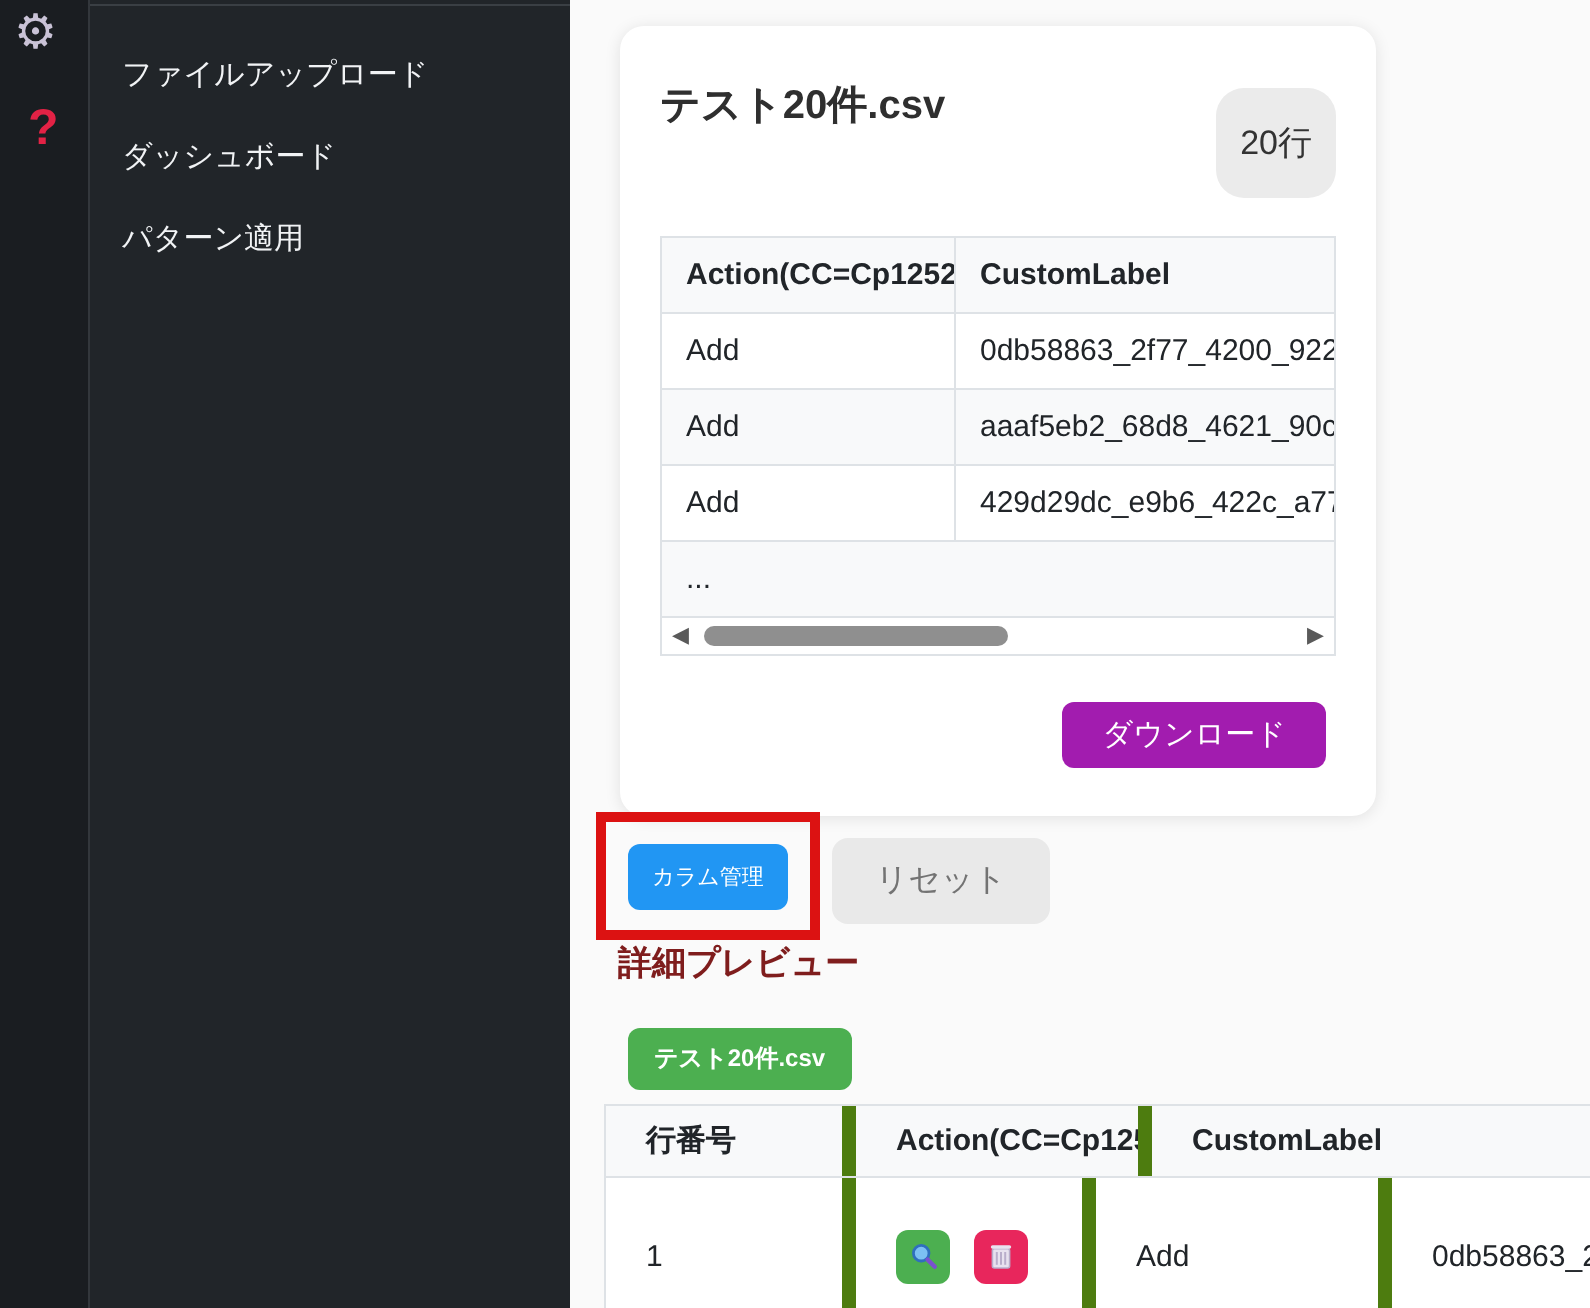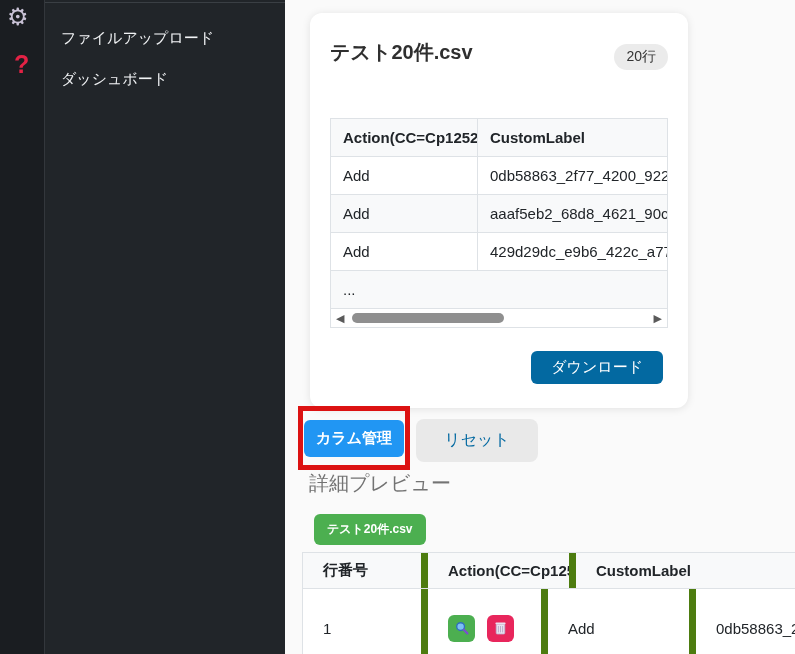--- a/index.html
+++ b/index.html
@@ -44,22 +44,22 @@
     background:#ffffff; border-radius:12px;
     box-shadow:0 1px 8px rgba(0,0,0,0.10);
     z-index:1;
   }
   .card-title {
     position:absolute; left:20px; top:26px;
     font-size:20px; font-weight:bold; color:#2f2f2f;
   }
   .badge-rows {
     position:absolute; right:20px; top:31px;
-    background:#ebebeb; color:#333333; font-size:14px;
-    padding:4px 12px; border-radius:14px;
+    background:#ebebeb; color:#333333; font-size:17px;
+    padding:16px 12px; border-radius:14px;
   }
 
   
   .t1 {
     position:absolute; left:20px; top:105px; width:338px;
     border:1px solid #dee2e6; background:#fff;
   }
   .t1-row {
     display:flex; height:38px; align-items:stretch;
     border-bottom:1px solid #dee2e6; font-size:15px; color:#212529;
@@ -81,45 +81,45 @@
   .scrollbar { height:18px; display:flex; align-items:center; background:#ffffff; padding:0 5px; }
   .sb-arrow { font-size:11px; color:#5a5a5a; cursor:pointer; line-height:18px; }
   .sb-track { flex:1; height:10px; margin:0 6px; position:relative; cursor:pointer; }
   .sb-thumb {
     position:absolute; left:2px; top:0; height:10px; width:152px;
     border-radius:5px; background:#8f8f8f; cursor:grab;
   }
 
   .download-btn {
     position:absolute; right:25px; top:338px; height:33px;
-    background:#0369a1; color:#ffffff; font-size:15px;
+    background:#a21caf; color:#ffffff; font-size:15px;
     border:none; border-radius:6px; padding:0 20px;
     font-family:inherit; cursor:pointer;text-align:center;
   }
 
   
   .annotation-box {
     position:absolute; left:298px; top:406px; width:112px; height:64px;
     border:5px solid #dc1212; z-index:5;
     display:flex; align-items:center; justify-content:center;
   }
   .col-manage-btn {
-    background:#2196f3; color:#ffffff; font-size:15px; font-weight:bold;
+    background:#2196f3; color:#ffffff; font-size:11px; font-weight:normal;
     border:none; border-radius:6px; padding:9px 12px;
     font-family:inherit; cursor:pointer; white-space:nowrap;
   }
   .reset-btn {
-    position:absolute; left:416px; top:419px; width:122px; height:43px;
-    background:#e9e9e9; color:#0369a1; font-size:16px;
+    position:absolute; left:416px; top:419px; width:109px; height:43px;
+    background:#e9e9e9; color:#737373; font-size:16px;
     border:none; border-radius:8px; font-family:inherit; cursor:pointer;
   }
 
   .preview-heading {
     position:absolute; left:309px; top:470px;
-    font-size:20px; font-weight:normal; color:#737373;
+    font-size:17px; font-weight:bold; color:#7f1d1d;
   }
 
   .file-badge {
     position:absolute; left:314px; top:514px; height:31px;
     background:#4caf50; color:#ffffff; font-size:12px; font-weight:bold;
     border:none; border-radius:6px; padding:0 13px;
     font-family:inherit; cursor:pointer;
   }
 
   
@@ -154,20 +154,21 @@
 <div class="rail">
   <div class="gear">⚙</div>
   <div class="help">?</div>
 </div>
 
 <div class="sidebar">
   <div class="sidebar-divider"></div>
   <div class="menu">
     <div class="menu-item">ファイルアップロード</div>
     <div class="menu-item">ダッシュボード</div>
+    <div class="menu-item">パターン適用</div>
   </div>
 </div>
 
 <div class="card">
   <div class="card-title">テスト20件.csv</div>
   <div class="badge-rows">20行</div>
 
   <div class="t1">
     <div class="t1-row head">
       <div class="t1-c1">Action(CC=Cp1252)</div>

